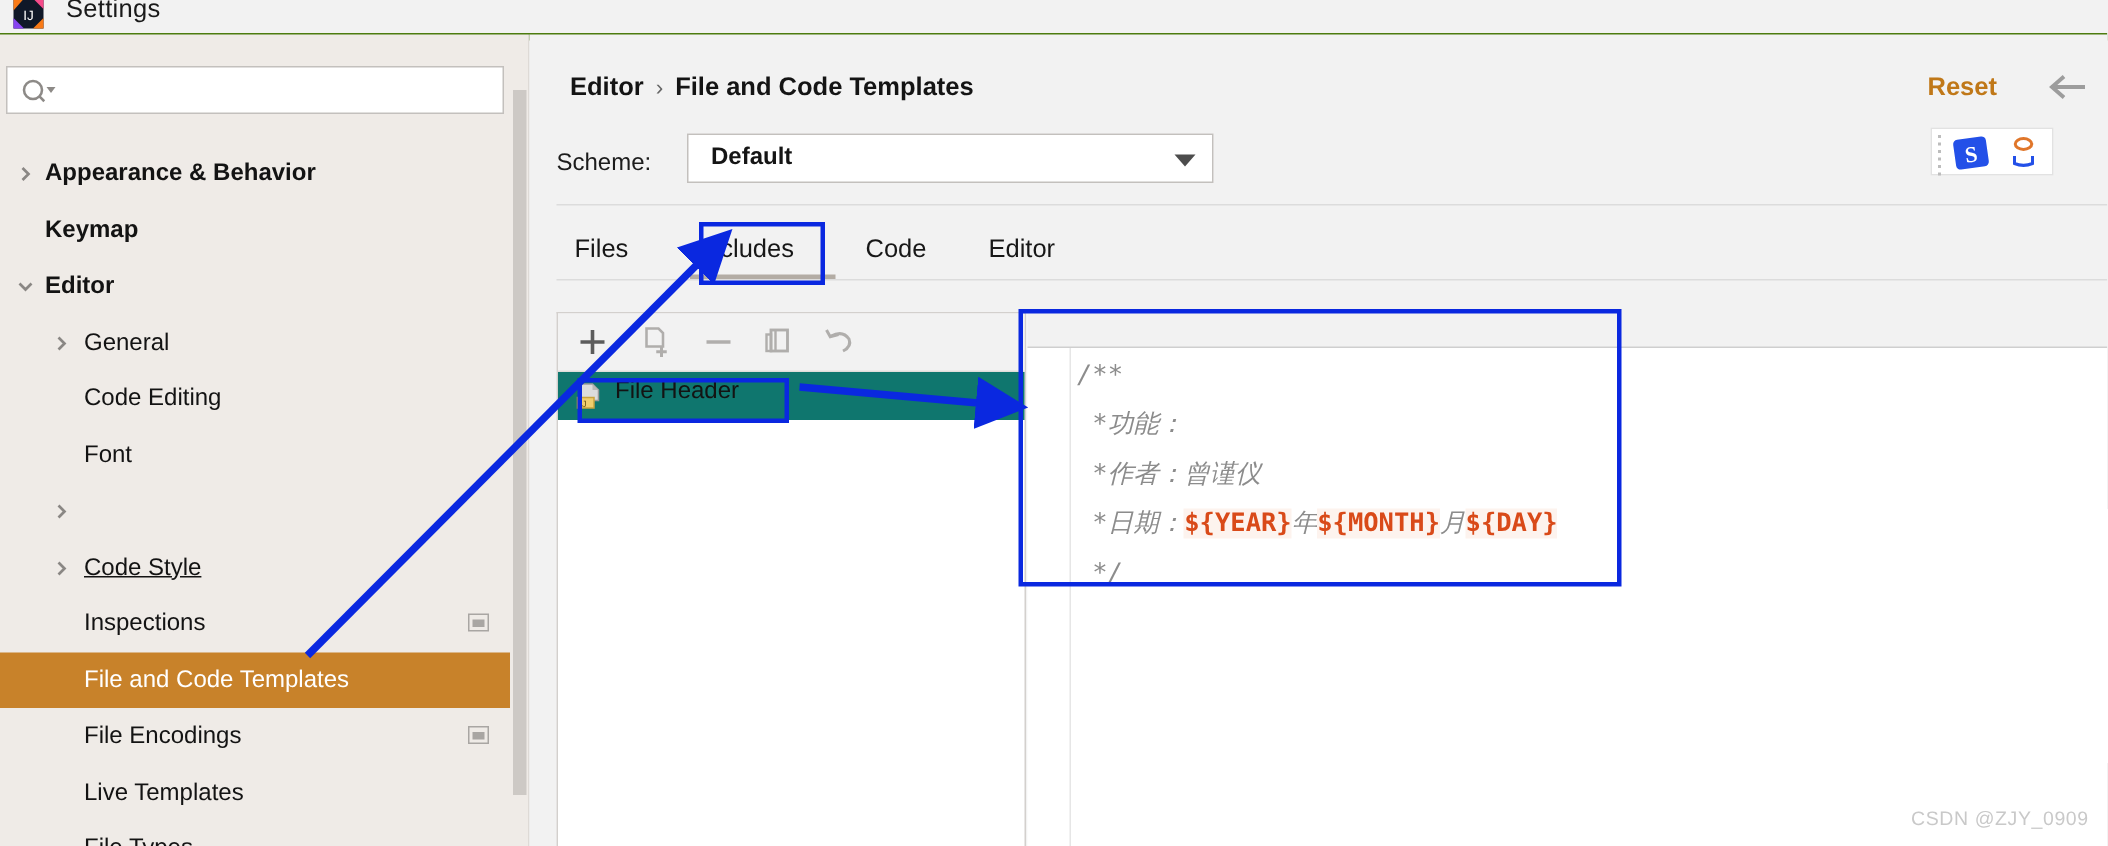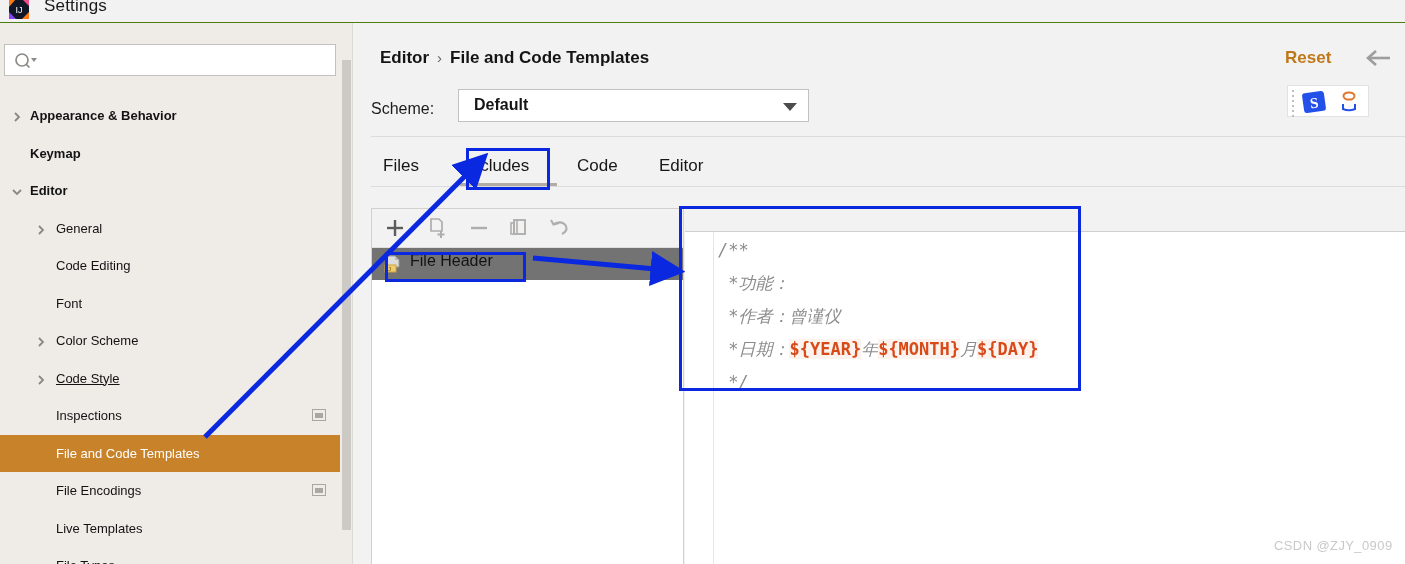--- a/index.html
+++ b/index.html
@@ -48,21 +48,21 @@
   }
   .search-input {
     position: absolute; left: 38px; top: 0; width: 285px; height: 30px;
     border: 0; outline: 0; background: transparent;
     font-family: "Liberation Sans", sans-serif; font-size: 14px; color: #222;
   }
 
   .tree { position: absolute; left: 0; top: 74px; width: 340px; }
   .tree-item {
     position: relative; height: 37.5px; line-height: 37.5px;
-    font-size: 13px; color: #131313; white-space: nowrap;
+    font-size: 16px; color: #131313; white-space: nowrap;
   }
   .tree-item.bold { font-weight: bold; }
   .tree-item.sel { background: #c8822a; color: #ffffff; }
   .tw {
     position: absolute; top: 0; width: 18px; height: 37.5px;
     color: #8a8784; font-size: 15px; text-align: center;
   }
   .tw svg { vertical-align: middle; }
   .tree-label { position: absolute; top: 0; }
   .badge-icon {
@@ -150,21 +150,21 @@
   }
   .list-toolbar {
     position: absolute; left: 0; top: 0; width: 311px; height: 38px;
     background: #f2f2f2; border-bottom: 1px solid #e0dddb;
   }
   .tb-btn {
     position: absolute; top: 6px; width: 26px; height: 26px;
   }
   .list-row {
     position: absolute; left: 0; top: 39px; width: 311px; height: 32px;
-    background: #737373;
+    background: #0f766e;
   }
   .list-row .fico { position: absolute; left: 12px; top: 7px; width: 18px; height: 18px; }
   .list-row .ftext {
     position: absolute; left: 38px; top: 4px;
     font-size: 16px; color: #131313;
   }
 
   
   .editor-panel {
     position: absolute; left: 332px; top: 185px; width: 720px; height: 379px;
@@ -281,21 +281,20 @@
         <div class="tree-item">
           <span class="tree-label" style="left: 56px;">Code Editing</span>
         </div>
         <div class="tree-item">
           <span class="tree-label" style="left: 56px;">Font</span>
         </div>
         <div class="tree-item">
           <span class="tw" style="left: 32px;"><svg width="12" height="12" viewBox="0 0 12 12">
               <polyline points="4,2 8,6 4,10" fill="none" stroke="#8a8784" stroke-width="1.8"></polyline>
             </svg></span>
-          <span class="tree-label" style="left: 56px;">Color Scheme</span>
         </div>
         <div class="tree-item">
           <span class="tw" style="left: 32px;"><svg width="12" height="12" viewBox="0 0 12 12">
               <polyline points="4,2 8,6 4,10" fill="none" stroke="#8a8784" stroke-width="1.8"></polyline>
             </svg></span>
           <span class="tree-label" style="left: 56px; text-decoration: underline;">Code Style</span>
         </div>
         <div class="tree-item">
           <span class="tree-label" style="left: 56px;">Inspections</span>
           <span class="badge-icon">

